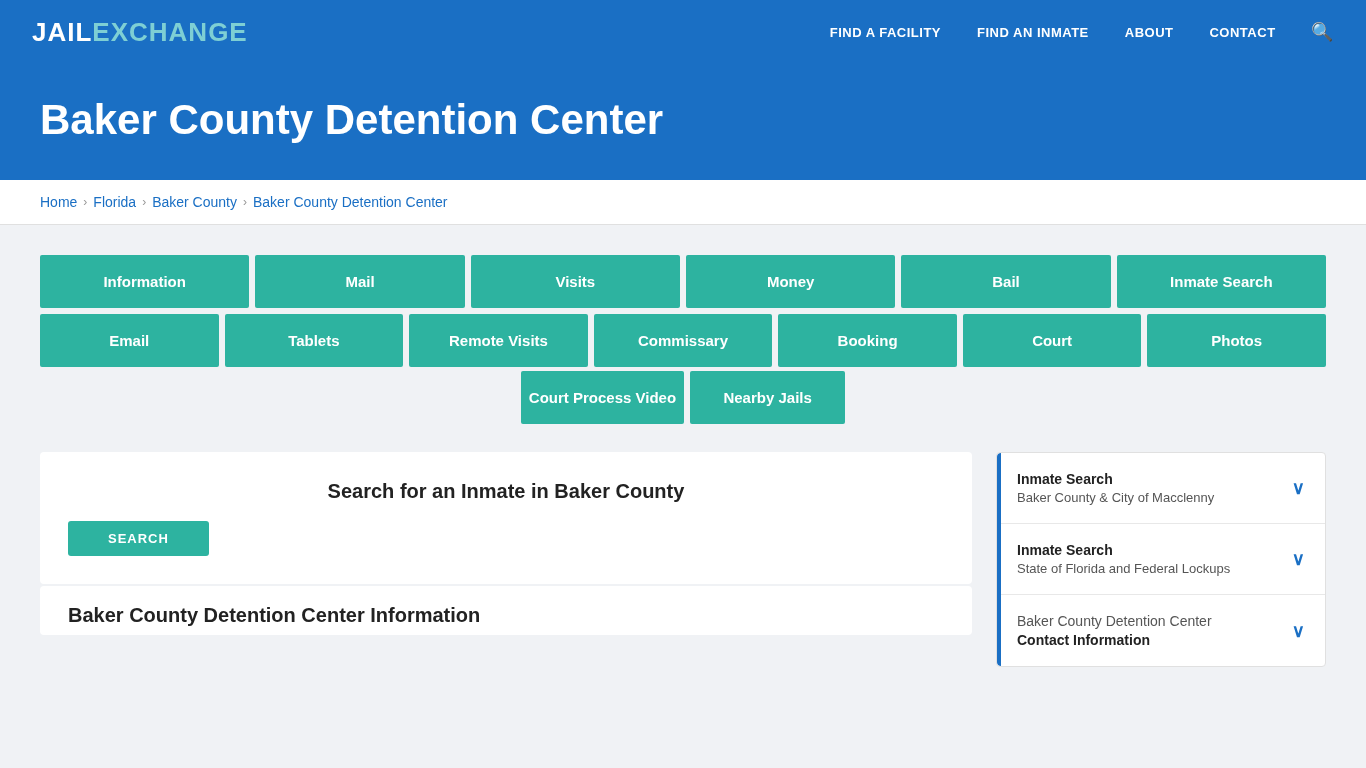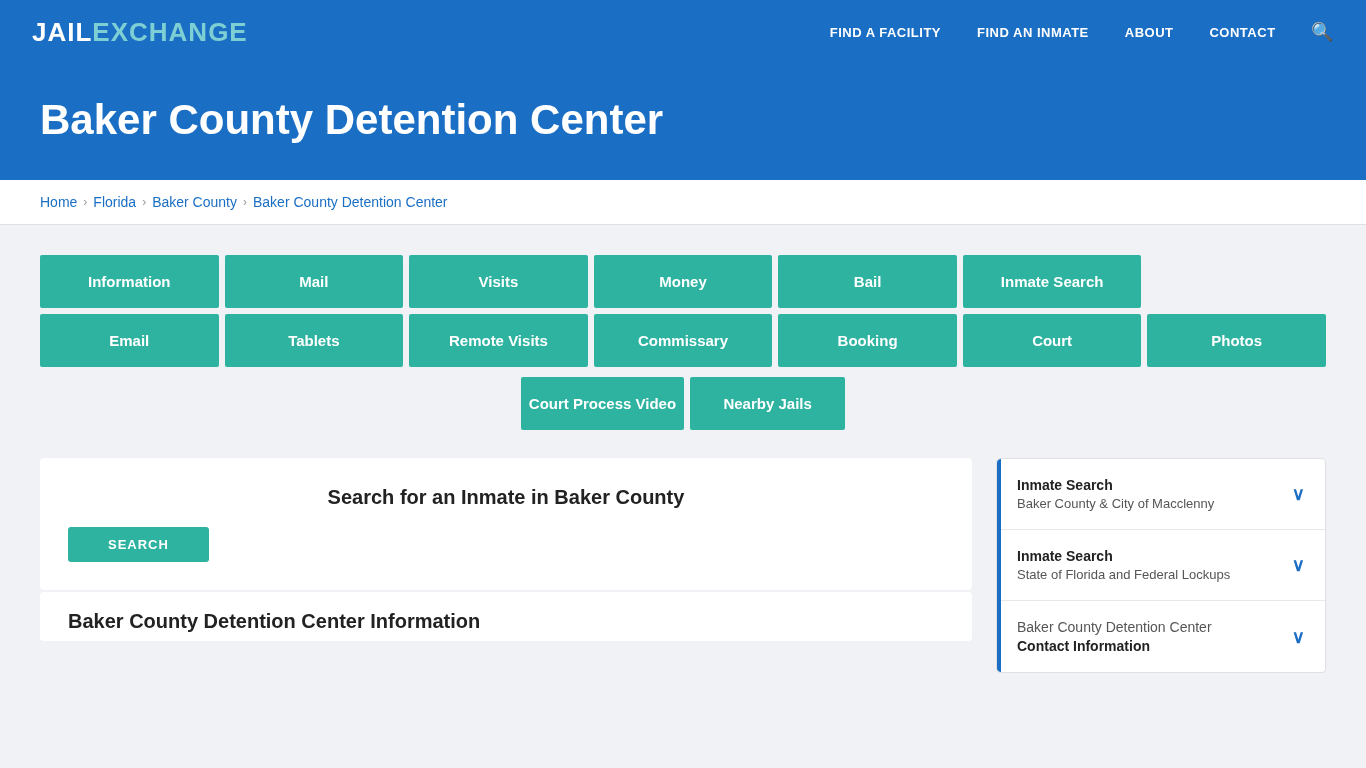--- a/index.html
+++ b/index.html
@@ -86,29 +86,29 @@
 
     
     .main-content {
       padding: 30px 40px;
       background: #f0f2f5;
     }
 
     
     .grid-buttons {
       display: grid;
-      grid-template-columns: repeat(7, 1fr);
+      grid-template-columns: repeat(6, 1fr);
       gap: 6px;
       margin-bottom: 6px;
     }
     .grid-buttons-row2 {
       display: grid;
       grid-template-columns: repeat(7, 1fr);
       gap: 6px;
-      margin-bottom: 10px;
+      margin-bottom: 4px;
     }
     .grid-buttons-row3 {
       display: flex;
       justify-content: center;
       gap: 6px;
       margin-bottom: 28px;
     }
     .grid-btn {
       background: #2db3a0;
       color: #fff;

